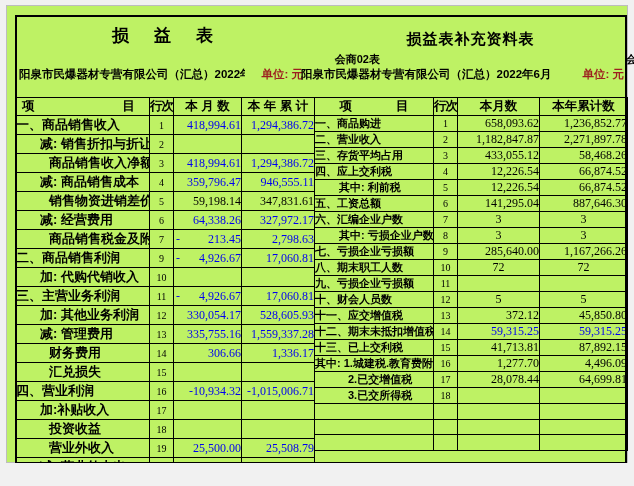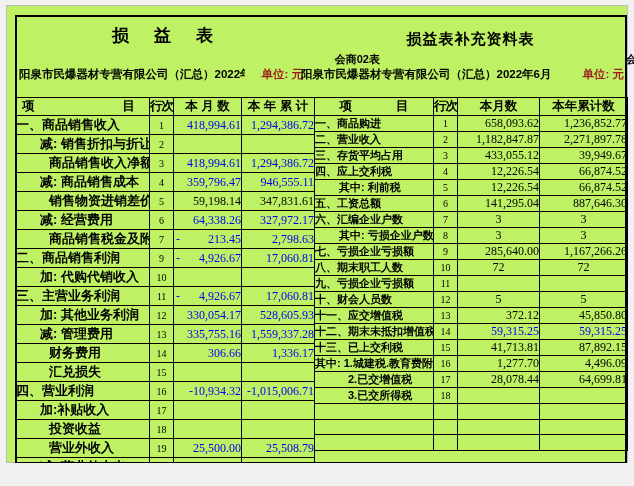--- a/index.html
+++ b/index.html
@@ -274,21 +274,21 @@
         <tr>
           <td class="lbl ind0">二、营业收入</td>
           <td class="num line">2</td>
           <td class="num val">1,182,847.87</td>
           <td class="num val">2,271,897.78</td>
         </tr>
         <tr>
           <td class="lbl ind0">三、存货平均占用</td>
           <td class="num line">3</td>
           <td class="num val">433,055.12</td>
-          <td class="num val">39,949.67</td>
+          <td class="num val">58,468.26</td>
         </tr>
         <tr>
           <td class="lbl ind0">四、应上交利税</td>
           <td class="num line">4</td>
           <td class="num val">12,226.54</td>
           <td class="num val">66,874.52</td>
         </tr>
         <tr>
           <td class="lbl ind1">其中: 利前税</td>
           <td class="num line">5</td>

